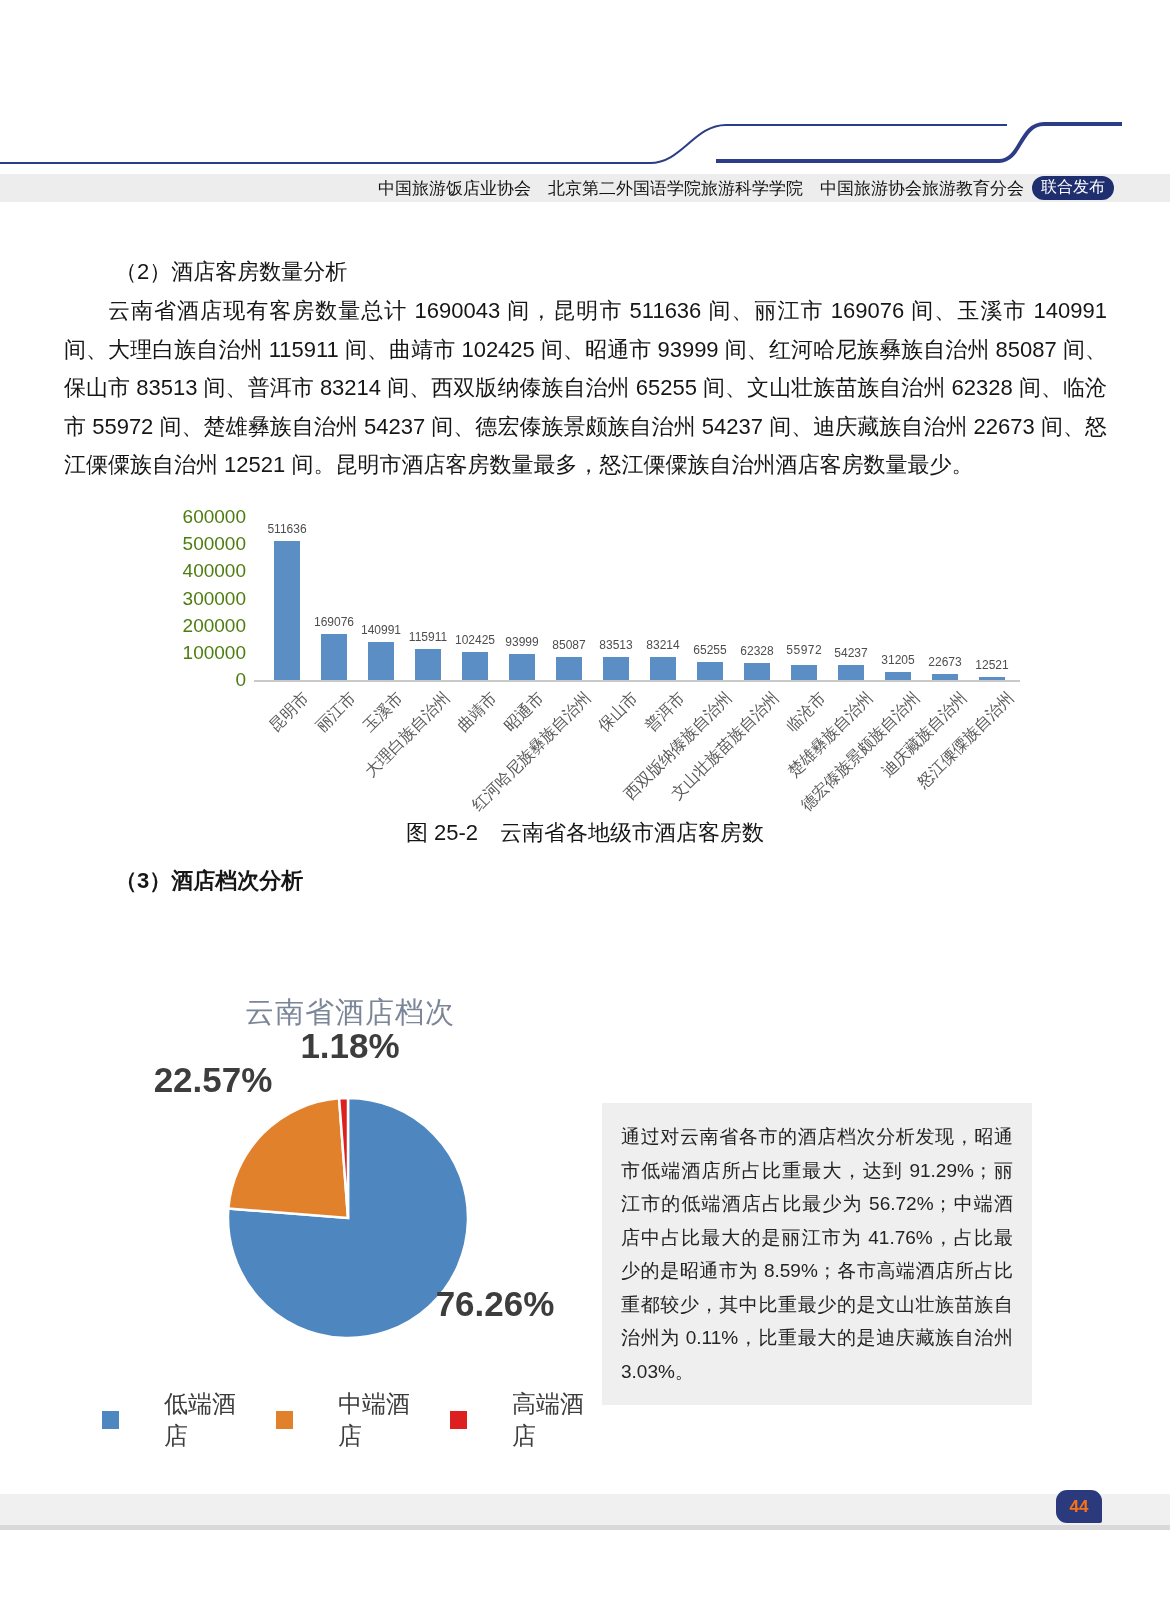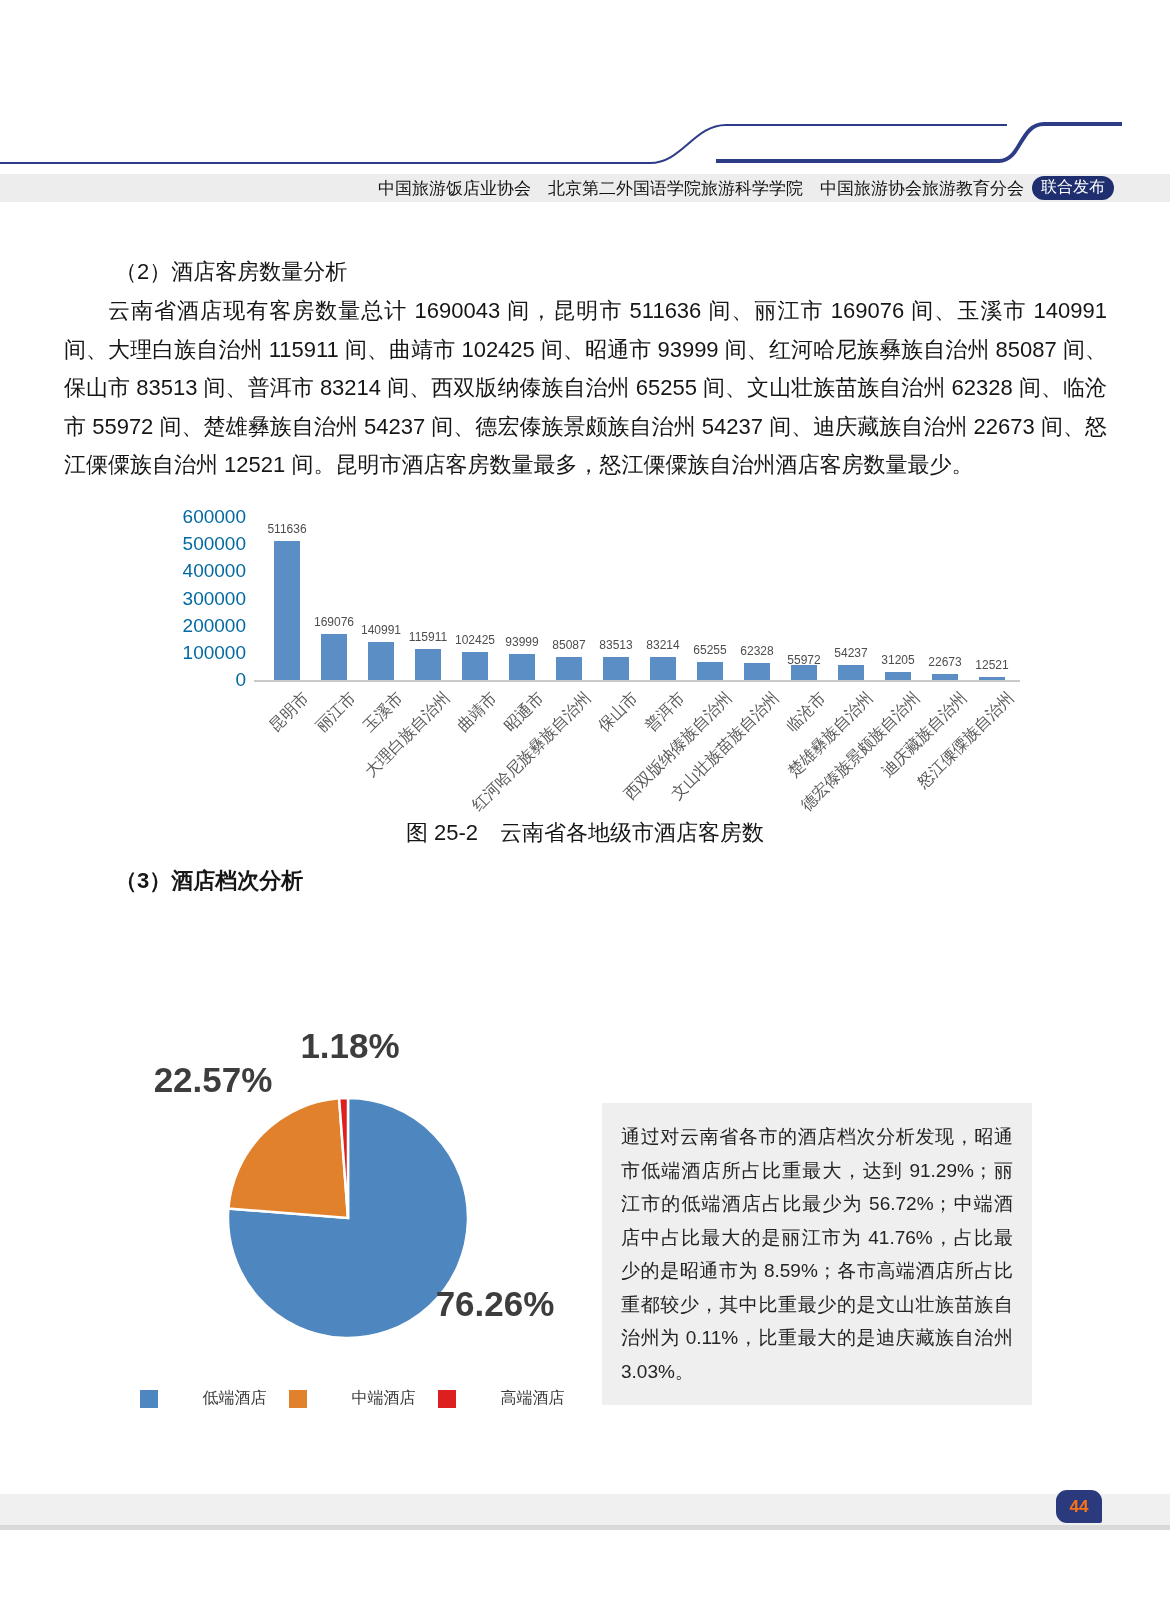--- a/index.html
+++ b/index.html
@@ -21,21 +21,21 @@
   .h2.s2{top:257px;}
   .h2.s3{top:866px;font-weight:bold;}
   .para{position:absolute;left:64px;width:1043px;font-size:22px;line-height:38.5px;
         text-align:justify;text-indent:2em;color:#161616;}
   .para.p1{top:292px;}
   .para.p2{top:901px;}
   .caption{position:absolute;left:0;top:818px;width:1170px;text-align:center;font-size:22px;color:#161616;}
 
   
   .bar-chart{position:absolute;left:158px;top:492px;width:880px;height:335px;}
-  .bar-ylabel{position:absolute;width:88px;text-align:right;font-size:19px;color:#0369a1;}
+  .bar-ylabel{position:absolute;width:88px;text-align:right;font-size:19px;color:#4d7c0f;}
   .bar-baseline{position:absolute;left:96px;width:766px;height:2px;background:#c9c9c9;}
   .bar-rect{position:absolute;}
   .bar-vlabel{position:absolute;width:70px;text-align:center;font-size:12px;color:#4d4d4d;}
   .bar-xlabel{position:absolute;width:170px;text-align:right;font-size:16px;color:#595959;
               transform:rotate(-45deg);transform-origin:100% 0;white-space:nowrap;}
 
   
   .pie-title{position:absolute;left:200px;top:993px;width:300px;text-align:center;font-size:29px;
              letter-spacing:1px;color:#7b8598;font-family:"Liberation Serif","DejaVu Serif",serif;}
   .pie-label{position:absolute;font-size:35px;font-weight:600;color:#3d3d3d;text-align:center;}
@@ -46,21 +46,21 @@
 
   
   .callout{position:absolute;left:602px;top:1103px;width:430px;box-sizing:border-box;background:#efefef;
            padding:17px 19px;font-size:19px;line-height:33.5px;text-align:justify;color:#242424;}
 
   
   .legend{position:absolute;left:102px;top:1388px;width:500px;display:flex;justify-content:center;
           align-items:center;gap:22px;}
   .legend-item{display:flex;align-items:center;gap:9px;}
   .legend-swatch{width:18px;height:18px;display:inline-block;}
-  .legend-text{font-size:16px;color:#3c3c3c;font-family:"Liberation Serif","DejaVu Serif",serif;margin-left:36px;}
+  .legend-text{font-size:24px;color:#3c3c3c;font-family:"Liberation Serif","DejaVu Serif",serif;margin-left:36px;}
 
   
   .footer-strip{position:absolute;left:0;top:1494px;width:1170px;height:31px;background:#f0f0f1;}
   .footer-line{position:absolute;left:0;top:1525px;width:1170px;height:5px;background:#d9d9d9;}
   .page-badge{position:absolute;left:1056px;top:1490px;width:46px;height:33px;background:#2a3a7d;
               color:#f97316;font-size:17px;font-weight:bold;display:flex;align-items:center;justify-content:center;
               border-radius:11px 11px 2px 11px;}
 </style>
 </head>
 <body>
@@ -116,40 +116,41 @@
       <div class="bar-rect" style="left: 492px; top: 165.394px; width: 26px; height: 22.6065px; background: rgb(91, 142, 196);"></div>
       <div class="bar-vlabel" style="left: 470px; top: 146.394px;">83214</div>
       <div class="bar-xlabel" style="left: 347px; top: 196px;">普洱市</div>
       <div class="bar-rect" style="left: 539px; top: 170.272px; width: 26px; height: 17.7276px; background: rgb(91, 142, 196);"></div>
       <div class="bar-vlabel" style="left: 517px; top: 151.272px;">65255</div>
       <div class="bar-xlabel" style="left: 394px; top: 196px;">西双版纳傣族自治州</div>
       <div class="bar-rect" style="left: 586px; top: 171.068px; width: 26px; height: 16.9324px; background: rgb(91, 142, 196);"></div>
       <div class="bar-vlabel" style="left: 564px; top: 152.068px;">62328</div>
       <div class="bar-xlabel" style="left: 441px; top: 196px;">文山壮族苗族自治州</div>
       <div class="bar-rect" style="left: 633px; top: 172.794px; width: 26px; height: 15.2057px; background: rgb(91, 142, 196);"></div>
-      <div class="bar-vlabel" style="left: 611px; top: 161px;">55972</div>
+      <div class="bar-vlabel" style="left: 611px; top: 152px; font-family: Liberation Mono, monospace;">55972</div>
       <div class="bar-xlabel" style="left: 488px; top: 196px;">临沧市</div>
       <div class="bar-rect" style="left: 680px; top: 173.266px; width: 26px; height: 14.7344px; background: rgb(91, 142, 196);"></div>
       <div class="bar-vlabel" style="left: 658px; top: 154.266px;">54237</div>
       <div class="bar-xlabel" style="left: 535px; top: 196px;">楚雄彝族自治州</div>
       <div class="bar-rect" style="left: 727px; top: 179.523px; width: 26px; height: 8.47736px; background: rgb(91, 142, 196);"></div>
       <div class="bar-vlabel" style="left: 705px; top: 160.523px;">31205</div>
       <div class="bar-xlabel" style="left: 582px; top: 196px;">德宏傣族景颇族自治州</div>
       <div class="bar-rect" style="left: 774px; top: 181.841px; width: 26px; height: 6.1595px; background: rgb(91, 142, 196);"></div>
       <div class="bar-vlabel" style="left: 752px; top: 162.841px;">22673</div>
       <div class="bar-xlabel" style="left: 629px; top: 196px;">迪庆藏族自治州</div>
       <div class="bar-rect" style="left: 821px; top: 184.598px; width: 26px; height: 3.40154px; background: rgb(91, 142, 196);"></div>
       <div class="bar-vlabel" style="left: 799px; top: 165.598px;">12521</div>
       <div class="bar-xlabel" style="left: 676px; top: 196px;">怒江傈僳族自治州</div>
     </div>
 
   <div class="caption">图 25-2　云南省各地级市酒店客房数</div>
 
   <div class="h2 s3">（3）酒店档次分析</div>
 
+  <div class="pie-title">云南省酒店档次</div>
   <div class="pie-label lab-high">1.18%</div>
   <div class="pie-label lab-mid">22.57%</div>
   <svg class="pie-svg" id="pie-svg" viewBox="0 0 248 248">
       <path d="M124,124 L124.00,4.00 A120,120 0 1 1 4.37,114.57 Z" fill="#4e86bf" stroke="#ffffff" stroke-width="2.5"></path>
       <path d="M124,124 L4.37,114.57 A120,120 0 0 1 115.11,4.33 Z" fill="#e2812c" stroke="#ffffff" stroke-width="2.5"></path>
       <path d="M124,124 L115.11,4.33 A120,120 0 0 1 124.00,4.00 Z" fill="#dd1f1f" stroke="#ffffff" stroke-width="2.5"></path>
     </svg>
   <div class="pie-label lab-low">76.26%</div>
 
   <div class="callout">通过对云南省各市的酒店档次分析发现，昭通市低端酒店所占比重最大，达到 91.29%；丽江市的低端酒店占比最少为 56.72%；中端酒店中占比最大的是丽江市为 41.76%，占比最少的是昭通市为 8.59%；各市高端酒店所占比重都较少，其中比重最少的是文山壮族苗族自治州为 0.11%，比重最大的是迪庆藏族自治州 3.03%。</div>

